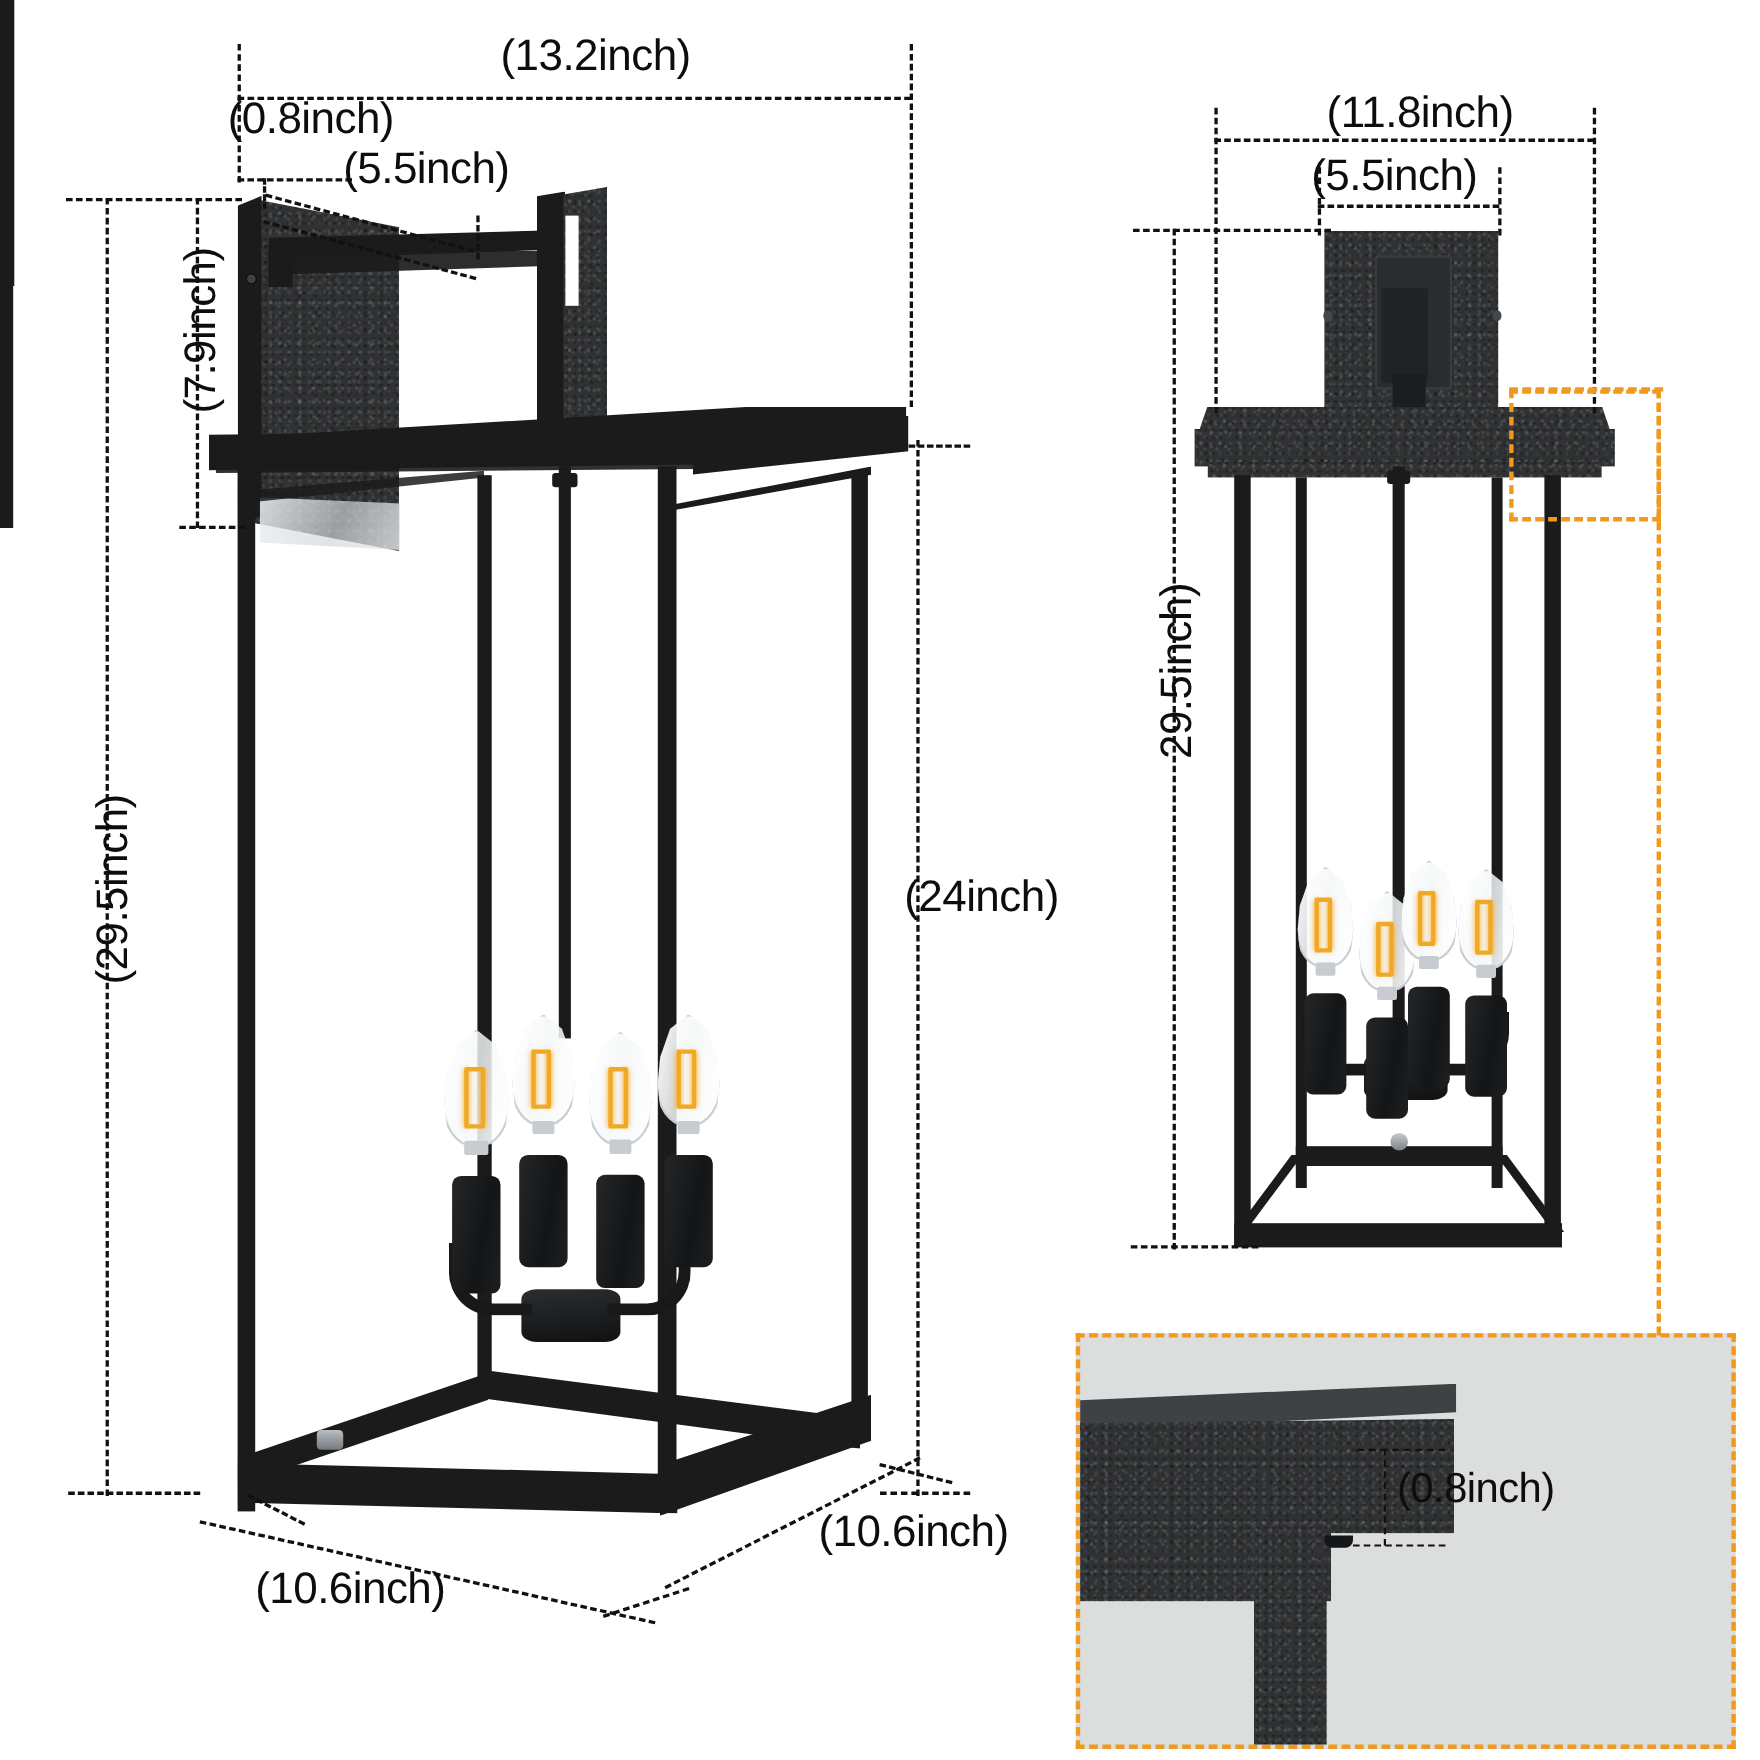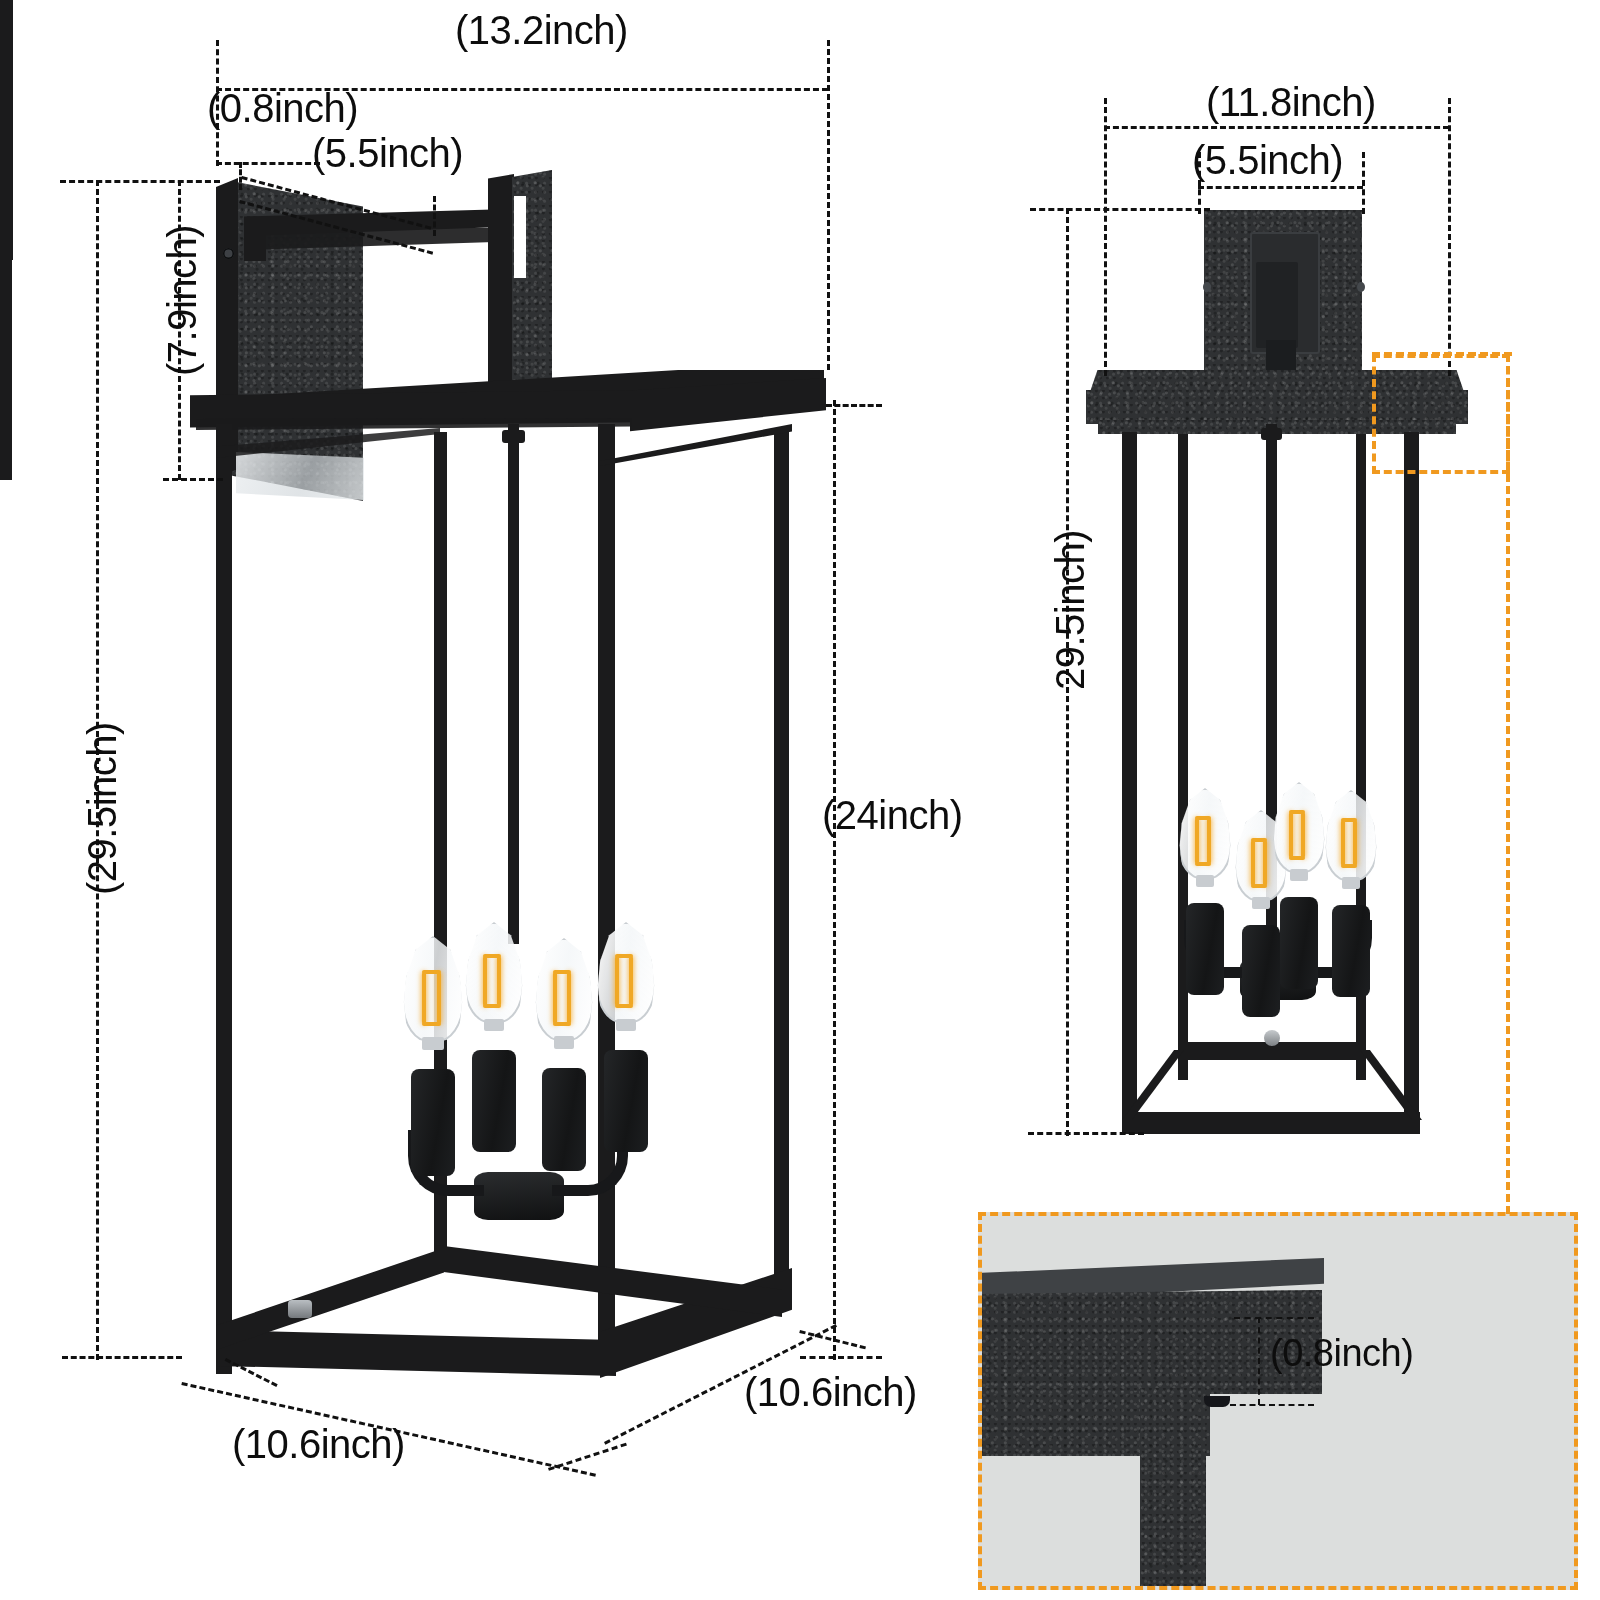--- a/index.html
+++ b/index.html
@@ -354,21 +354,21 @@
     <div class="hline thin" style="left:248px;top:188px;width:84px;"></div>
     <div class="vline thin" style="left:276px;top:101px;height:88px;"></div>
     <div class="dim small" style="left:288px;top:118px;">(0.8inch)</div>
   </div>
 
   <div>
 
     <div class="vline" style="left:216px;top:40px;height:126px;"></div>
     <div class="vline" style="left:827px;top:40px;height:330px;"></div>
     <div class="hline" style="left:216px;top:88px;width:612px;"></div>
-    <div class="dim" style="left:455px;top:10px;">(13.2inch)</div>
+    <div class="dim" style="left:455px;top:31px;">(13.2inch)</div>
 
     <div class="hline" style="left:216px;top:162px;width:104px;"></div>
     <div class="vline" style="left:239px;top:162px;height:28px;"></div>
     <div class="dim" style="left:207px;top:88px;">(0.8inch)</div>
 
     <div class="dline" style="left:242px;top:176px;width:196px;transform:rotate(15deg);"></div>
     <div class="dline" style="left:240px;top:200px;width:200px;transform:rotate(15deg);"></div>
     <div class="vline" style="left:433px;top:196px;height:40px;"></div>
     <div class="dim" style="left:312px;top:133px;">(5.5inch)</div>
 

